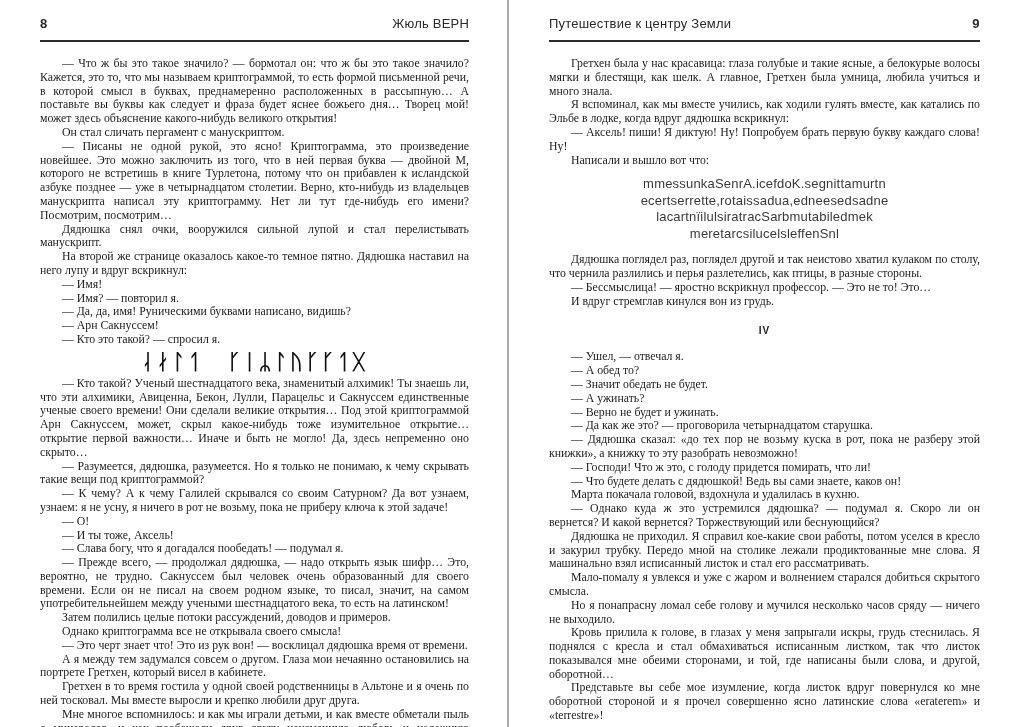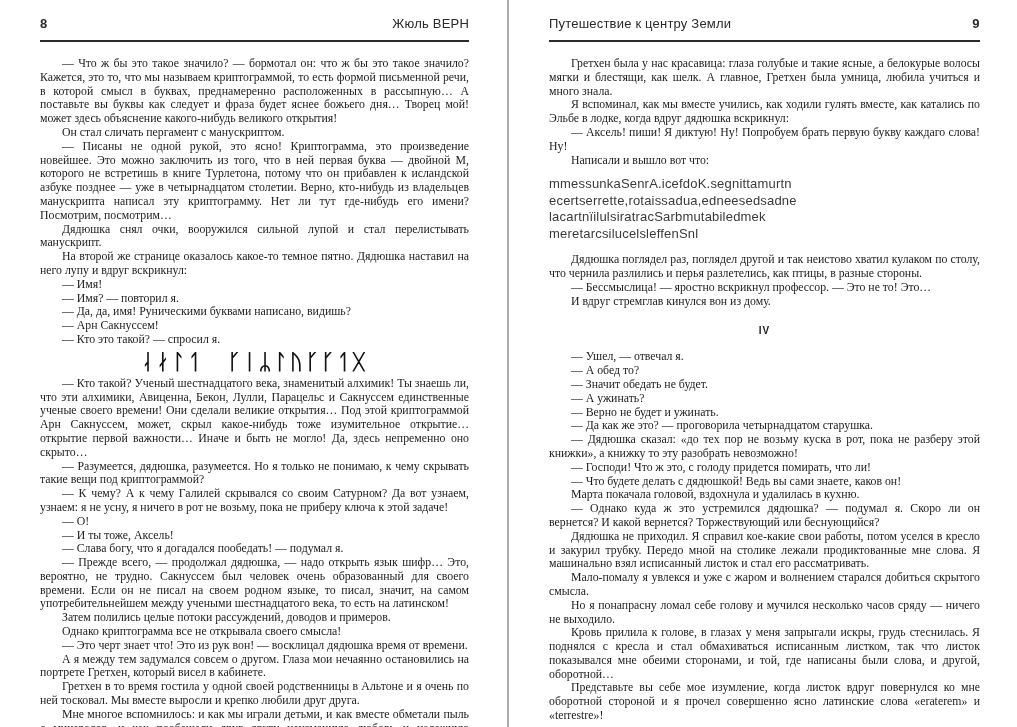--- a/index.html
+++ b/index.html
@@ -54,20 +54,21 @@
     font-family: "DejaVu Sans", sans-serif;
     font-size: 21px;
     font-weight: bold;
     letter-spacing: 3px;
     word-spacing: 14px;
     line-height: 26px;
     margin: 2px 0 2px 0;
     color: #111;
   }
   .cipher {
+    text-align: center;
     text-indent: 0;
     font-family: "Liberation Sans", "DejaVu Sans", sans-serif;
     font-size: 13px;
     line-height: 16.5px;
     color: #3a3a3a;
     margin: 9px 0 11px 0;
     letter-spacing: .2px;
   }
   .chapter-heading {
     text-align: center;
@@ -129,21 +130,21 @@
         <p class="para">— Аксель! пиши! Я диктую! Ну! Попробуем брать первую букву каждаго слова! Ну!</p>
         <p class="para">Написали и вышло вот что:</p>
         <div class="cipher">
           <div class="cipher-line">mmessunkaSenrA.icefdoK.segnittamurtn</div>
           <div class="cipher-line">ecertserrette,rotaissadua,edneesedsadne</div>
           <div class="cipher-line">lacartnïilulsiratracSarbmutabiledmek</div>
           <div class="cipher-line">meretarcsilucelsleffenSnl</div>
         </div>
         <p class="para">Дядюшка поглядел раз, поглядел другой и так неистово хватил кулаком по столу, что чернила разлились и перья разлетелись, как птицы, в разные стороны.</p>
         <p class="para">— Бессмыслица! — яростно вскрикнул профессор. — Это не то! Это…</p>
-        <p class="para">И вдруг стремглав кинулся вон из дому.</p>
+        <p class="para">И вдруг стремглав кинулся вон из грудь.</p>
         <div class="chapter-heading">IV</div>
         <p class="para">— Ушел, — отвечал я.</p>
         <p class="para">— А обед то?</p>
         <p class="para">— Значит обедать не будет.</p>
         <p class="para">— А ужинать?</p>
         <p class="para">— Верно не будет и ужинать.</p>
         <p class="para">— Да как же это? — проговорила четырнадцатом старушка.</p>
         <p class="para">— Дядюшка сказал: «до тех пор не возьму куска в рот, пока не разберу этой книжки», а книжку то эту разобрать невозможно!</p>
         <p class="para">— Господи! Что ж это, с голоду придется помирать, что ли!</p>
         <p class="para">— Что будете делать с дядюшкой! Ведь вы сами знаете, каков он!</p>

